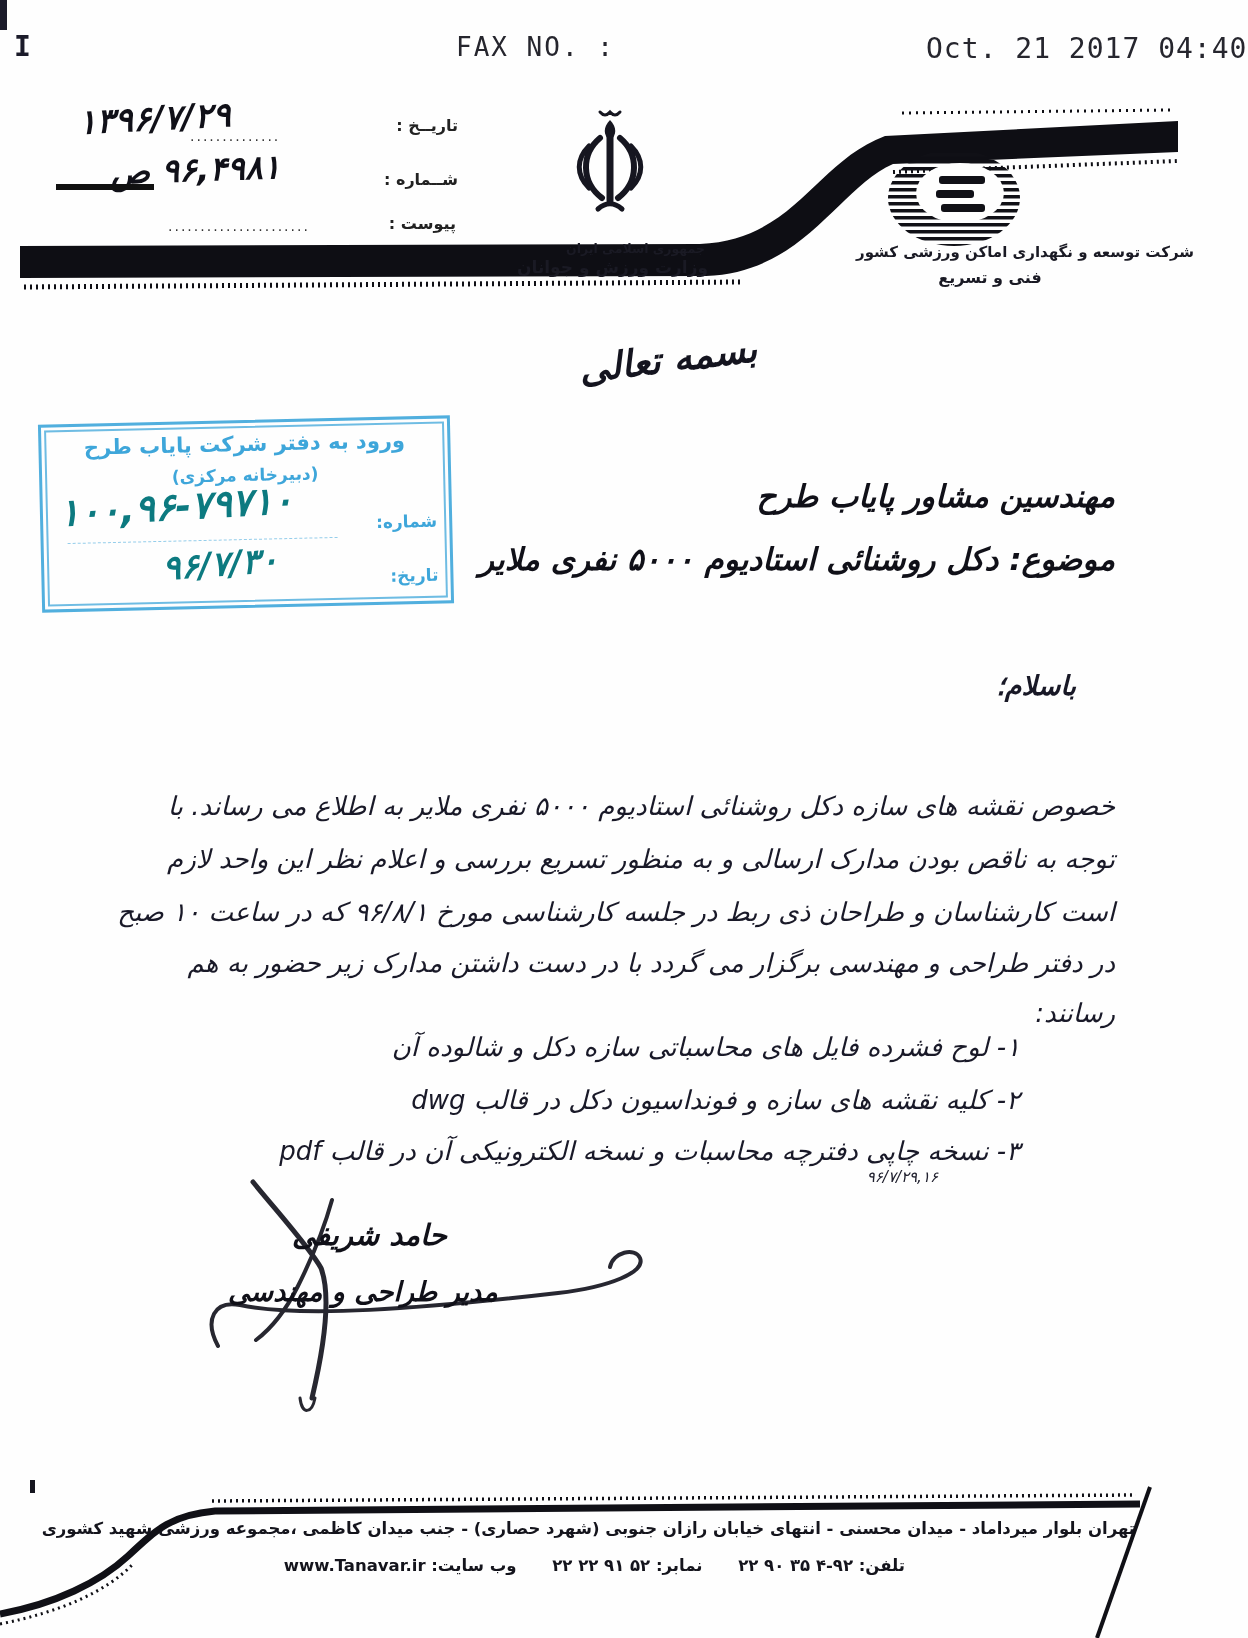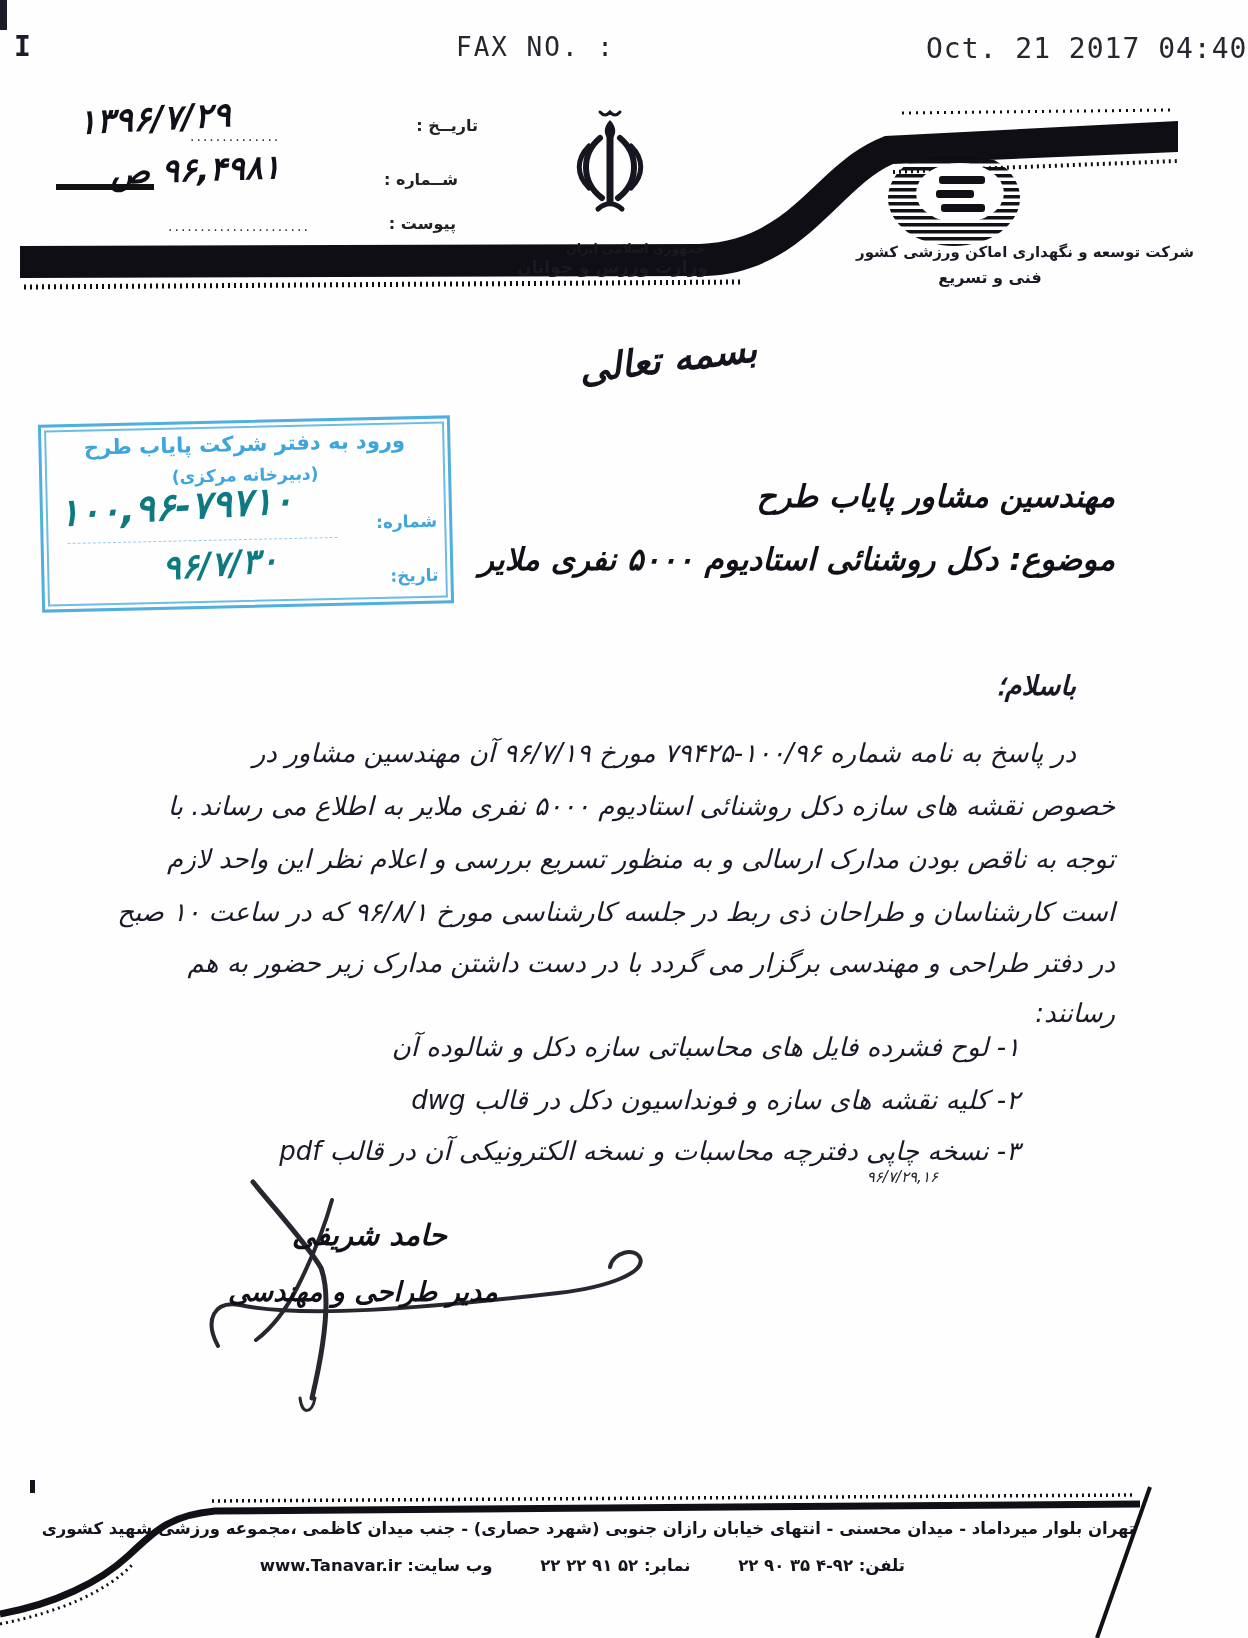--- a/index.html
+++ b/index.html
@@ -49,21 +49,21 @@
   
   .bodyline{position:absolute; font-size:26px; font-style:italic; color:#191928; white-space:nowrap;}
   .item{position:absolute; right:228px; font-size:26px; font-style:italic; color:#191928; white-space:nowrap;}
   .note{right:310px; top:1168px; font-size:15px; font-style:italic; color:#20202e; letter-spacing:1px;}
   
   .sig-name{left:292px; top:1218px; font-size:29px; font-weight:bold; font-style:italic; color:#101018;}
   .sig-title{left:228px; top:1276px; font-size:27px; font-weight:bold; font-style:italic; color:#101018;}
   
   .footer-address{right:113px; top:1519px; font-size:16.5px; font-weight:bold; color:#14141c; white-space:nowrap;}
   .footer-contacts{right:343px; top:1556px; font-size:16.5px; font-weight:bold; color:#14141c; white-space:nowrap;}
-  .footer-contacts span{margin-left:42px;}
+  .footer-contacts span{margin-left:30px;}
   .corner-mark{left:30px; top:1480px; width:5px; height:13px; background:#15151f;}
   svg.deco{position:absolute; left:0; top:0; pointer-events:none;}
 </style>
 </head>
 <body>
 
 <div class="page">
 
   <svg class="deco" width="1248" height="1638" viewBox="0 0 1248 1638">
 
@@ -111,21 +111,21 @@
       <path d="M0,1624 C60,1612 106,1592 133,1564" stroke-width="3" stroke-dasharray="2 4"></path>
       <path d="M1097,1638 L1150,1487" stroke-width="4"></path>
     </g>
   </svg>
 
   <div class="abs fax-left-bar"></div>
   <div class="abs fax-left-i mono">I</div>
   <div class="abs fax-label mono">FAX NO. :</div>
   <div class="abs fax-time mono">Oct. 21 2017 04:40</div>
 
-  <div class="abs fld-label rtl" style="right:770px; top:116px;">تاریــخ :</div>
+  <div class="abs fld-label rtl" style="right:790px; top:116px;">تاریــخ :</div>
   <div class="abs fld-dots" style="left:190px; top:128px;">..............</div>
   <div class="abs hw hw-date ltr">۱۳۹۶/۷/۲۹</div>
   <div class="abs fld-label rtl" style="right:790px; top:170px;">شــماره :</div>
   <div class="abs hw hw-num rtl">۹۶,۴۹۸۱ ص</div>
   <div class="abs num-line"></div>
   <div class="abs fld-label rtl" style="right:792px; top:214px;margin-left:24px;">پیوست :</div>
   <div class="abs fld-dots" style="left:168px; top:218px;">......................</div>
 
   <div class="abs ministry-country rtl">جمهوری اسلامی ایران</div>
   <div class="abs ministry-name rtl">وزارت ورزش و جوانان</div>
@@ -143,21 +143,20 @@
     <div class="stamp-num ltr">۱۰۰,۹۶-۷۹۷۱۰</div>
     <div class="stamp-sep"></div>
     <div class="stamp-lbl rtl" style="top:146px;">تاریخ:</div>
     <div class="stamp-date ltr">۹۶/۷/۳۰</div>
   </div>
 
   <div class="abs recipient rtl">مهندسین مشاور پایاب طرح</div>
   <div class="abs subject rtl">موضوع: دکل روشنائی استادیوم ۵۰۰۰ نفری ملایر</div>
   <div class="abs salam rtl">باسلام؛</div>
 
-  <div class="bodyline rtl" style="right:172px; top:738px;">در پاسخ به نامه شماره ۱۰۰/۹۶-۷۹۴۲۵ مورخ ۹۶/۷/۱۹ آن مهندسین مشاور در</div>
   <div class="bodyline rtl" style="right:133px; top:791px;">خصوص نقشه های سازه دکل روشنائی استادیوم ۵۰۰۰ نفری ملایر به اطلاع می رساند. با</div>
   <div class="bodyline rtl" style="right:133px; top:844px;">توجه به ناقص بودن مدارک ارسالی و به منظور تسریع بررسی و اعلام نظر این واحد لازم</div>
   <div class="bodyline rtl" style="right:133px; top:897px;">است کارشناسان و طراحان ذی ربط در جلسه کارشناسی مورخ ۹۶/۸/۱ که در ساعت ۱۰ صبح</div>
   <div class="bodyline rtl" style="right:133px; top:948px;">در دفتر طراحی  و مهندسی برگزار می گردد با در دست داشتن مدارک زیر حضور به هم</div>
   <div class="bodyline rtl" style="right:133px; top:998px;">رسانند:</div>
 
   <div class="item rtl" style="top:1032px;">۱- لوح فشرده فایل های محاسباتی سازه دکل و شالوده آن</div>
   <div class="item rtl" style="top:1085px;">۲- کلیه نقشه های سازه و فونداسیون دکل در قالب dwg</div>
   <div class="item rtl" style="top:1136px;">۳- نسخه چاپی دفترچه محاسبات و نسخه الکترونیکی آن در قالب pdf</div>
   <div class="abs note ltr">۹۶/۷/۲۹,۱۶</div>

